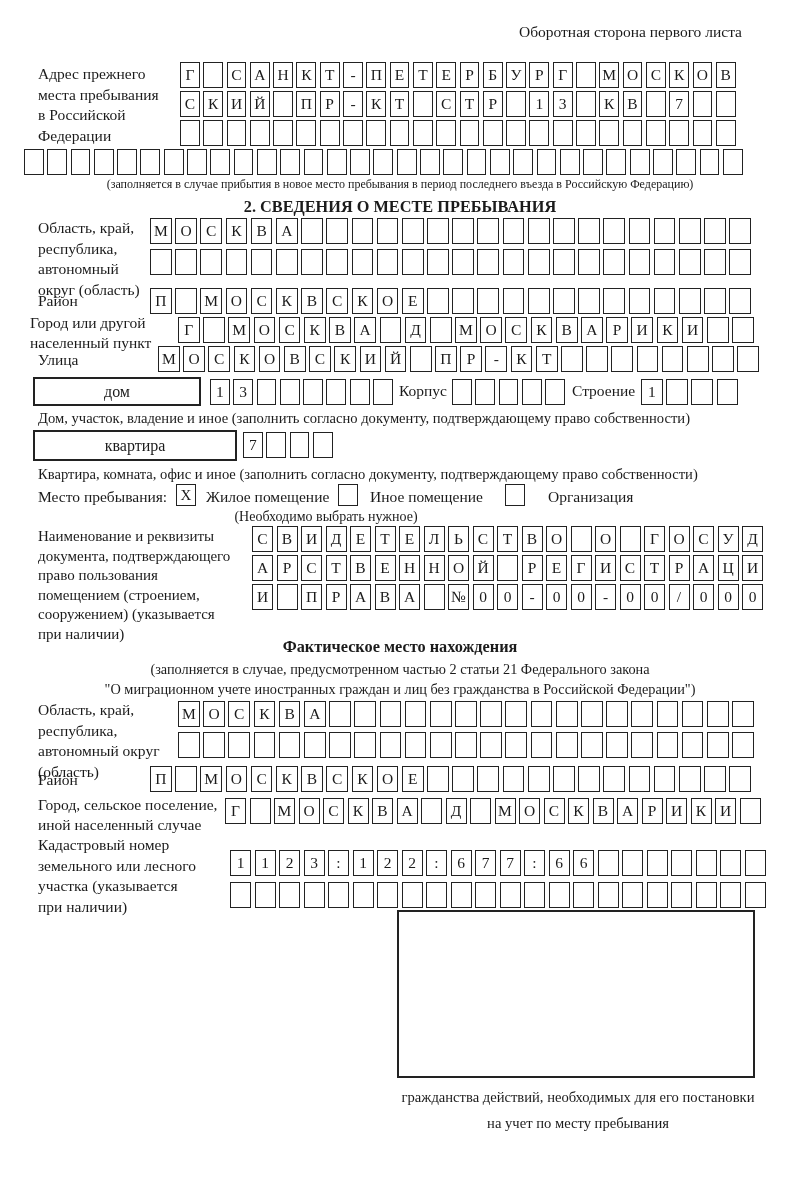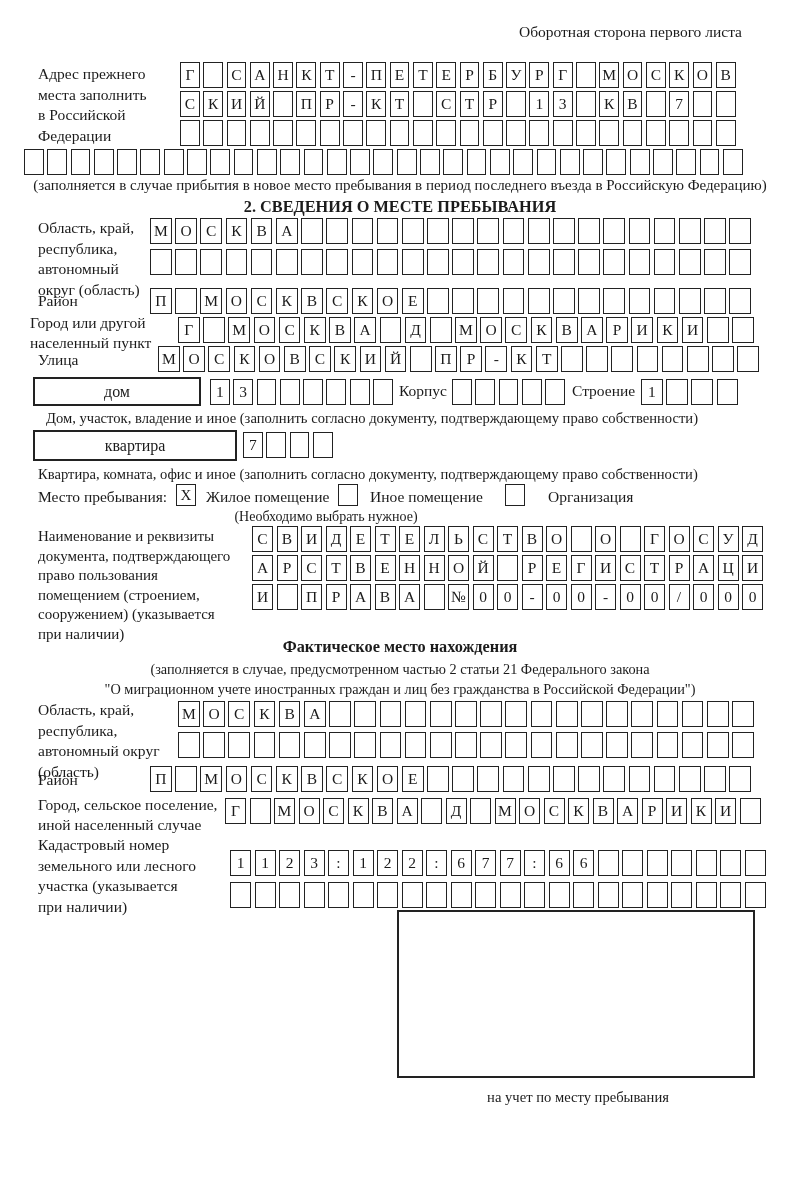--- a/index.html
+++ b/index.html
@@ -8,36 +8,36 @@
   .lbl{font-size:15.5px;line-height:20.5px;white-space:nowrap;}
   .lh19{line-height:19.5px;font-size:15px;}
   .crow{display:flex;gap:3.5px;}
   .cell{box-sizing:border-box;height:26px;border:1.7px solid #222;display:flex;align-items:center;justify-content:center;
         font-size:15.5px;background:#fff;flex:0 0 auto;}
   .g1 .cell{width:19.8px;}
   .g2 .cell{width:21.7px;}
   .g3 .cell{width:21px;}
   .bigfield{box-sizing:border-box;border:2px solid #222;display:flex;align-items:center;justify-content:center;
             font-size:16px;background:#fff;}
-  .note{font-size:15px;white-space:nowrap;}
+  .note{font-size:12px;white-space:nowrap;}
   .center{text-align:center;}
   .h2title{font-weight:bold;font-size:16.3px;}
   .cb{box-sizing:border-box;width:20px;height:22px;border:1.8px solid #222;display:inline-flex;align-items:center;
       justify-content:center;font-size:15px;background:#fff;}
   .stampbox{box-sizing:border-box;border:2px solid #222;background:#fff;}
   .cap{font-size:14.6px;line-height:26px;}
 </style>
 </head>
 <body>
 
 <div class="abs lbl" style="top:22px;right:58px;">Оборотная сторона первого листа</div>
 
 <div class="abs lbl" style="left:38px;top:64px;">
   <div>Адрес прежнего</div>
-  <div>места заполнить</div>
+  <div>места пребывания</div>
   <div>в Российской</div>
   <div>Федерации</div>
 </div>
 <div class="abs crow g1" style="left:180px;top:62px;">
     <div class="cell">Г</div>
     <div class="cell"></div>
     <div class="cell">С</div>
     <div class="cell">А</div>
     <div class="cell">Н</div>
     <div class="cell">К</div>
@@ -313,21 +313,21 @@
     <div class="cell"></div>
     <div class="cell"></div>
   </div>
 <div class="abs lbl" style="left:572px;top:381px;">Строение</div>
 <div class="abs crow g2" style="left:641px;top:379px;">
     <div class="cell">1</div>
     <div class="cell"></div>
     <div class="cell"></div>
     <div class="cell"></div>
   </div>
-<div class="abs" style="left:38px;top:410px;font-size:14.6px;white-space:nowrap;margin-left:8px;">Дом, участок, владение и иное (заполнить согласно документу, подтверждающему право собственности)</div>
+<div class="abs" style="left:38px;top:410px;font-size:14.6px;white-space:nowrap;">Дом, участок, владение и иное (заполнить согласно документу, подтверждающему право собственности)</div>
 
 <div class="abs bigfield" style="left:33px;top:430px;width:204px;height:31px;">квартира</div>
 <div class="abs crow g1" style="left:243px;top:432px;">
     <div class="cell">7</div>
     <div class="cell"></div>
     <div class="cell"></div>
     <div class="cell"></div>
   </div>
 <div class="abs" style="left:38px;top:466px;font-size:14.6px;white-space:nowrap;">Квартира, комната, офис и иное (заполнить согласно документу, подтверждающему право собственности)</div>
 
@@ -586,14 +586,15 @@
     <div class="cell"></div>
     <div class="cell"></div>
     <div class="cell"></div>
     <div class="cell"></div>
     <div class="cell"></div>
     <div class="cell"></div>
   </div>
 
 <div class="abs stampbox" style="left:397px;top:910px;width:358px;height:168px;"></div>
 <div class="abs cap center" style="left:380px;top:1084px;width:396px;">
+  <div>гражданства действий, необходимых для его постановки</div>
   <div>на учет по месту пребывания</div>
 </div>
 
 </body></html>

